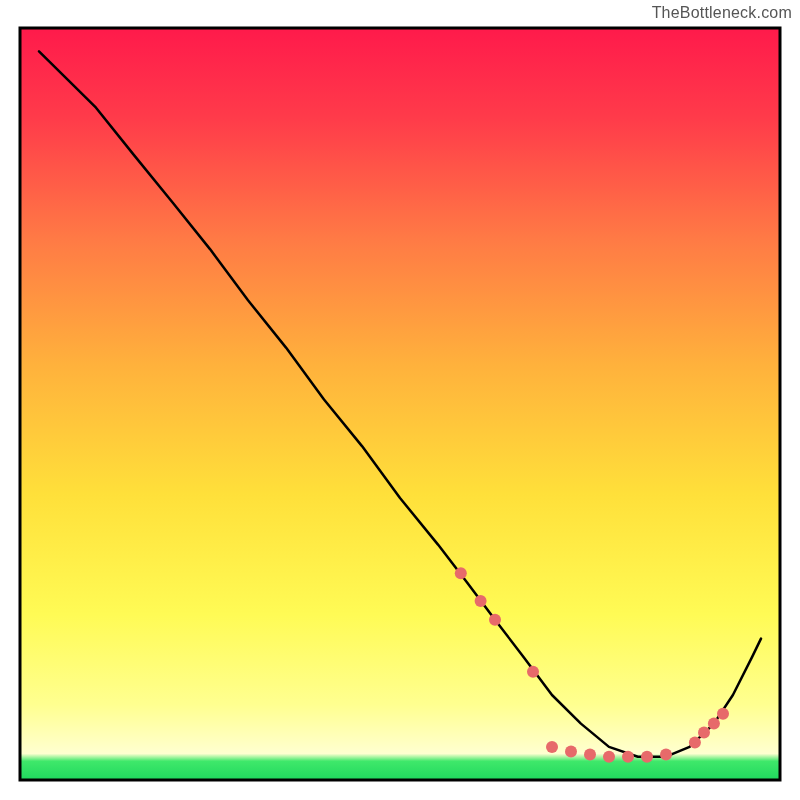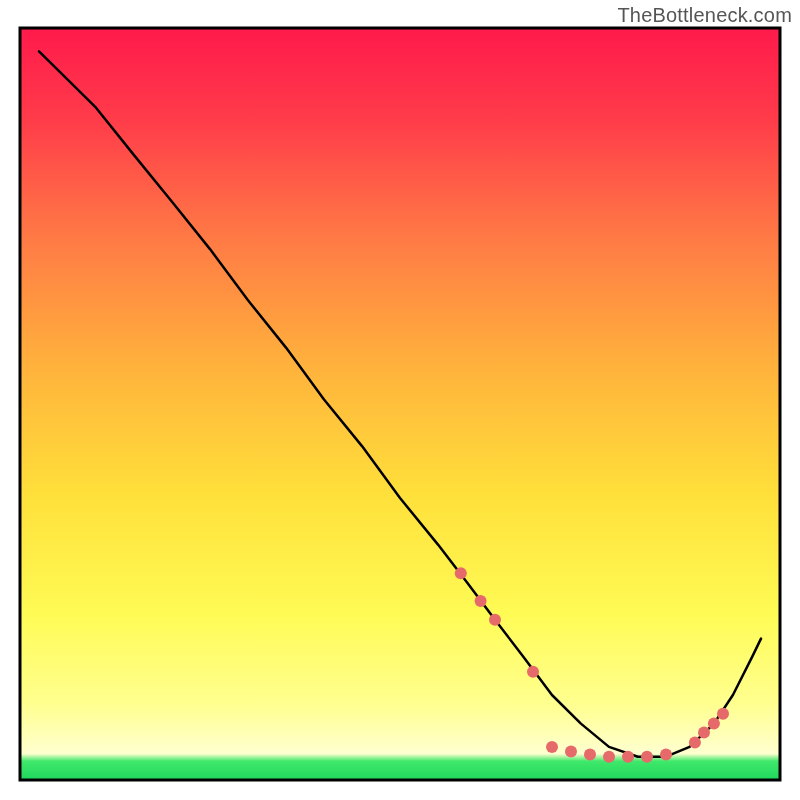--- a/index.html
+++ b/index.html
@@ -14,21 +14,21 @@
   .frame {
     position: relative;
     width: 800px;
     height: 800px;
   }
   .watermark {
     position: absolute;
     top: 4px;
     right: 8px;
     color: #555;
-    font-size: 20px;
+    font-size: 16px;
     font-weight: 400;
     letter-spacing: 0.2px;
   }
   svg {
     display: block;
   }
 </style>
 </head>
 <body>
 <div class="frame">

